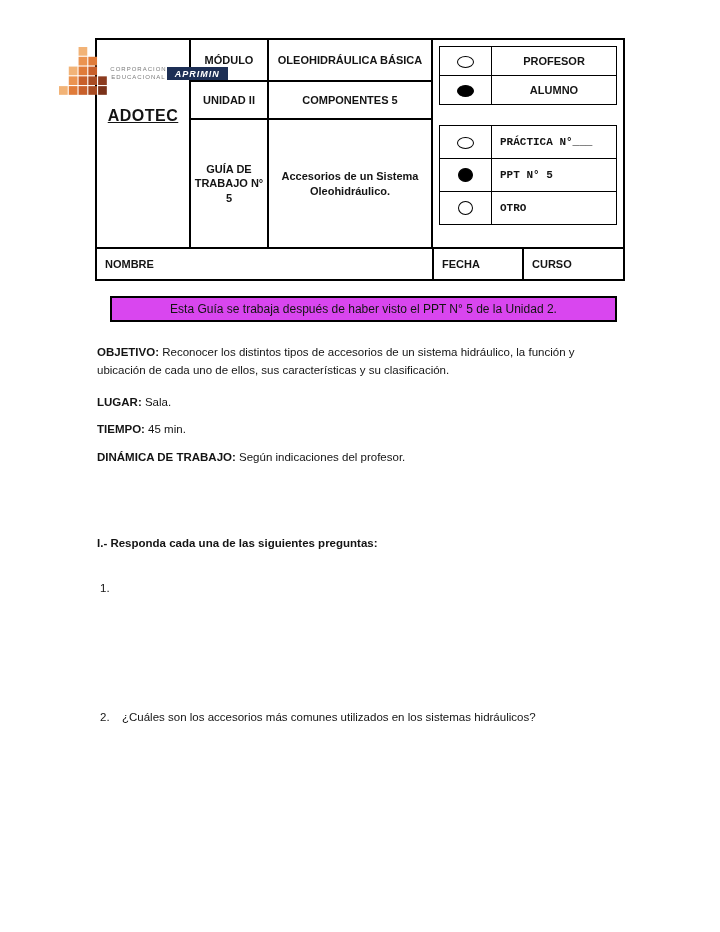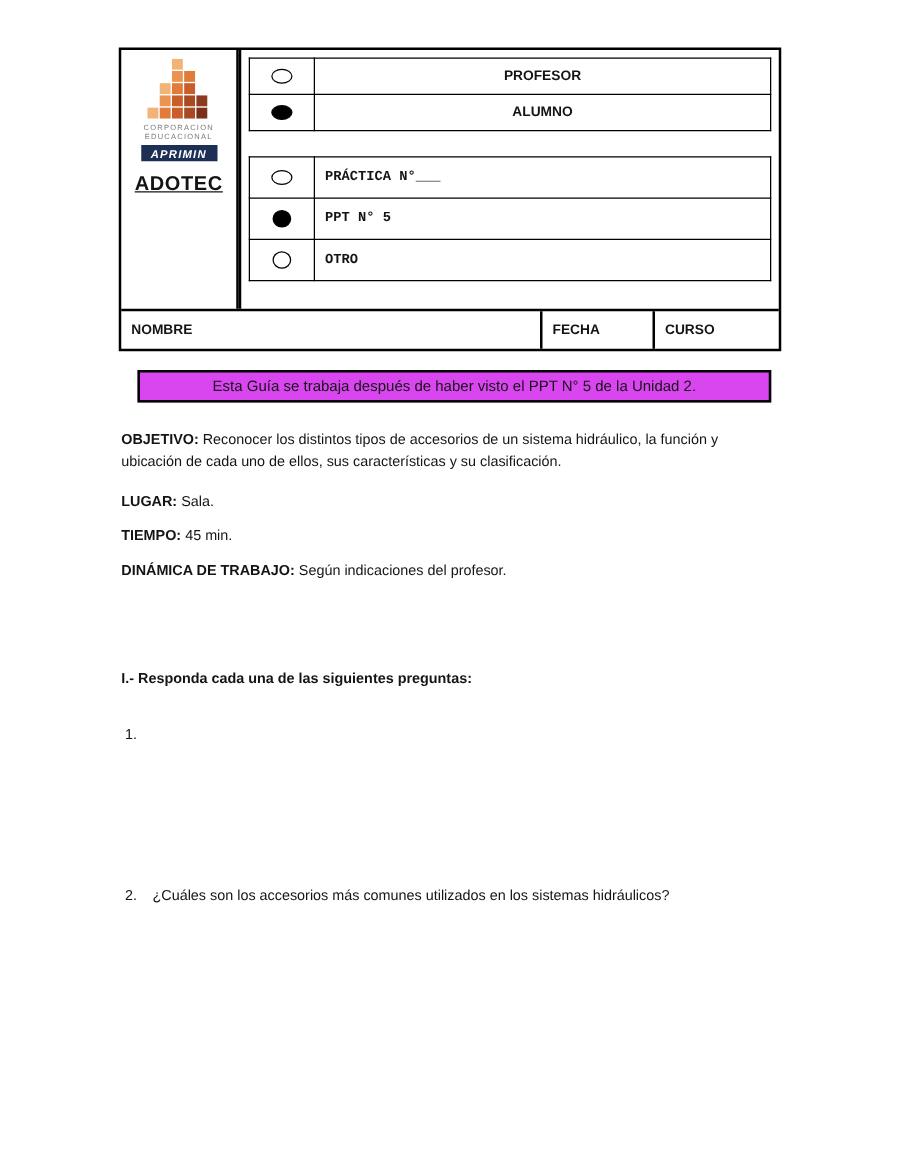--- a/index.html
+++ b/index.html
@@ -9,21 +9,21 @@
     width:720px; height:932px; position:relative;
     font-family:"Liberation Sans", sans-serif; color:#141414;
   }
   .page { position:absolute; inset:0; }
 
   
   .header-table { position:absolute; left:95px; top:38px; width:530px; border:2px solid #000; background:#fff; }
   .ht-main { display:flex; height:207px; }
 
   .logo-cell { width:94px; border-right:2px solid #000; display:flex; flex-direction:column; align-items:center; padding-top:7px; }
-  .logo { display:flex; flex-direction:column; align-items:center; }
+  .logo { display:flex; flex-direction:row; align-items:center; }
   .logo svg { display:block; }
   .org-lines { margin-top:3px; text-align:center; font-size:6px; letter-spacing:1px; color:#7a7a7a; line-height:1.2; }
   .brand-bar { margin-top:2px; background:#1d2f55; color:#fff; font-size:9px; font-weight:bold; font-style:italic; letter-spacing:1px; padding:2px 8px 1px 8px; }
   .adotec { margin-top:10px; font-weight:bold; font-size:16px; letter-spacing:0.5px;text-decoration:underline; }
 
   .mid-grid { width:240px; display:grid; grid-template-columns:78px 1fr; grid-template-rows:42px 38px 1fr; }
   .mid-grid .cell { display:flex; align-items:center; justify-content:center; text-align:center; font-weight:bold; font-size:11px; padding:3px; line-height:1.3; }
   .mid-grid .br { border-right:2px solid #000; }
   .mid-grid .bb { border-bottom:2px solid #000; }
 
@@ -94,20 +94,28 @@
           </span>
           <div class="org-lines">
             <div>CORPORACION</div>
             <div>EDUCACIONAL</div>
           </div>
           <div class="brand-bar">APRIMIN</div>
         </div>
         <div class="adotec">ADOTEC</div>
       </div>
 
+      <div class="mid-grid">
+        <div class="cell br bb">MÓDULO</div>
+        <div class="cell bb">OLEOHIDRÁULICA BÁSICA</div>
+        <div class="cell br bb">UNIDAD II</div>
+        <div class="cell bb">COMPONENTES 5</div>
+        <div class="cell br">GUÍA DE TRABAJO N° 5</div>
+        <div class="cell">Accesorios  de un Sistema Oleohidráulico.</div>
+      </div>
 
       <div class="right-col" style="border-left:2px solid #000;">
         <table class="opts role-table">
           <tbody>
               <tr>
             <td class="circle-cell"><span class="circle"></span></td>
             <td class="lbl">PROFESOR</td>
           </tr>
           <tr>
             <td class="circle-cell"><span class="circle filled"></span></td>

